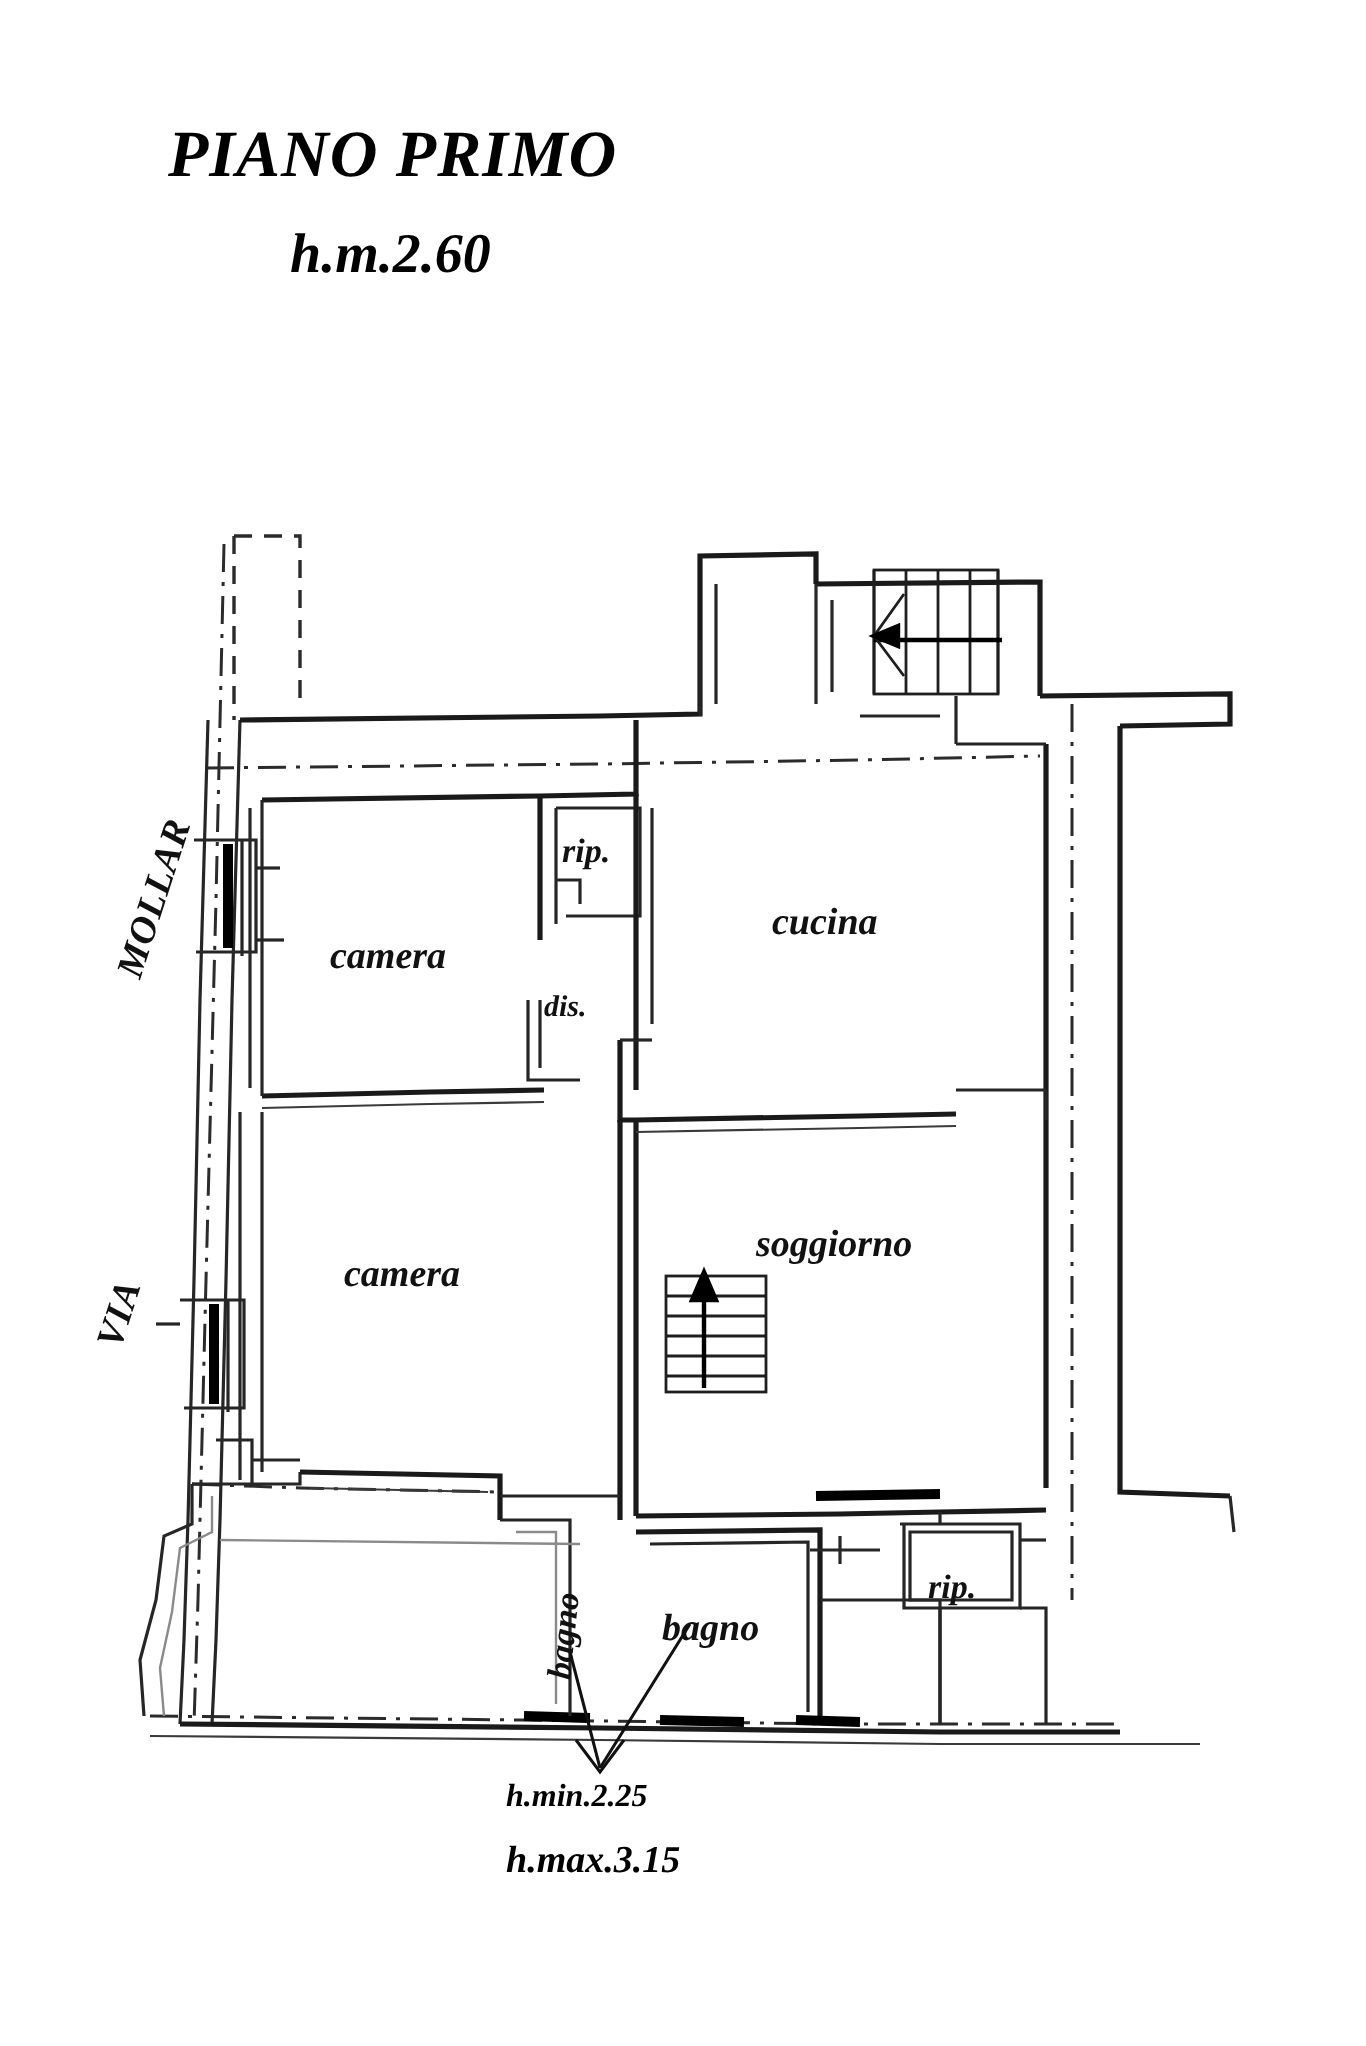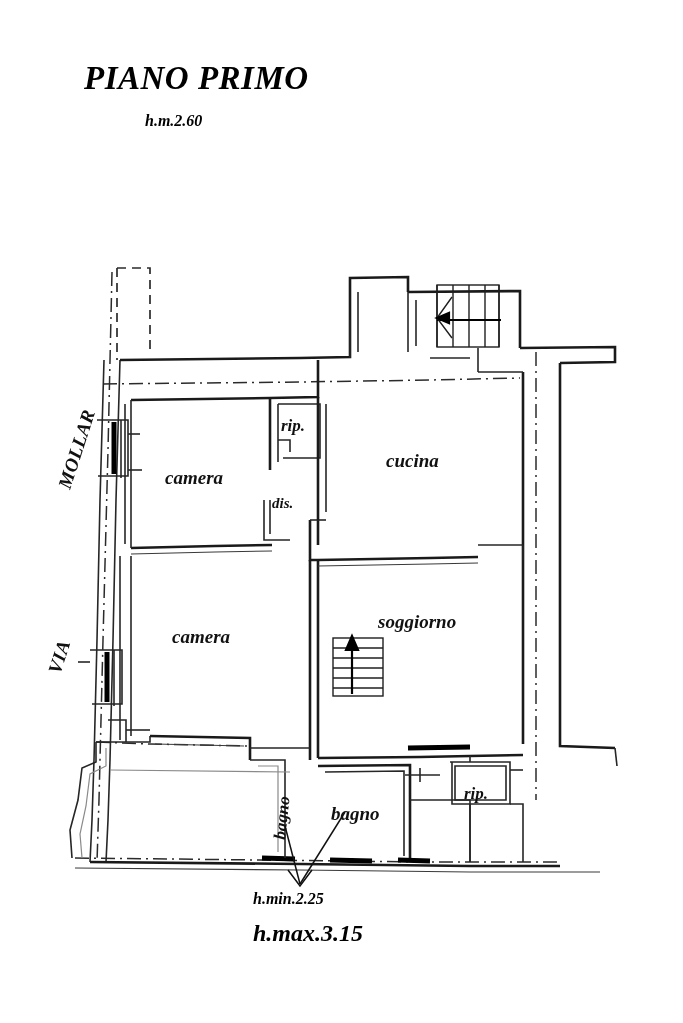--- a/index.html
+++ b/index.html
@@ -42,43 +42,43 @@
     white-space: nowrap;
   }
 
   .plan-subtitle {
     position: absolute;
     left: 145px;
     top: 112px;
     font-family: "Liberation Serif", serif;
     font-weight: bold;
     font-style: italic;
+    font-size: 28px;
+    white-space: nowrap;
+  }
+
+  .note-min {
+    position: absolute;
+    left: 253px;
+    top: 890px;
+    font-family: "Liberation Serif", serif;
+    font-weight: bold;
+    font-style: italic;
     font-size: 16px;
     white-space: nowrap;
   }
 
-  .note-min {
-    position: absolute;
-    left: 253px;
-    top: 890px;
-    font-family: "Liberation Serif", serif;
-    font-weight: bold;
-    font-style: italic;
-    font-size: 16px;
-    white-space: nowrap;
-  }
-
   .note-max {
     position: absolute;
     left: 253px;
     top: 920px;
     font-family: "Liberation Serif", serif;
     font-weight: bold;
     font-style: italic;
-    font-size: 24px;
+    font-size: 19px;
     white-space: nowrap;
   }
 
   #plan-svg {
     position: absolute;
     left: 0;
     top: 0;
     width: 683px;
     height: 1023px;
   }

